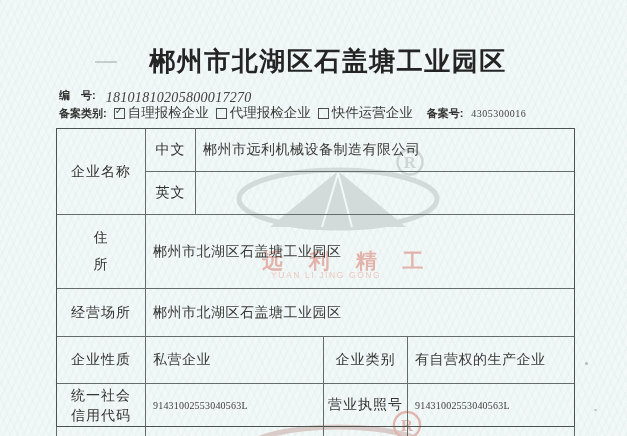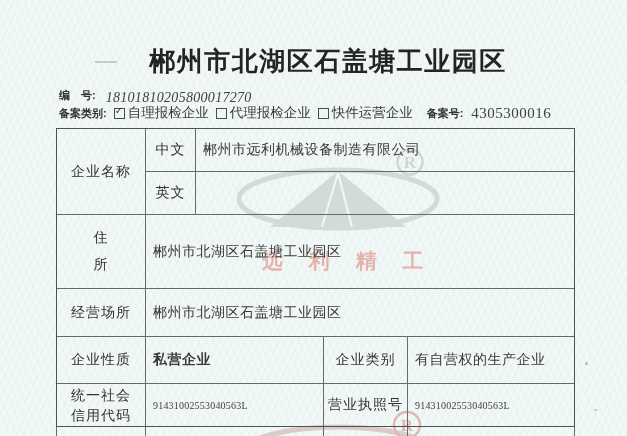--- a/index.html
+++ b/index.html
@@ -54,21 +54,21 @@
   .checkbox {
     position: relative; display: inline-block;
     width: 9px; height: 9px; margin-right: 3px;
     border: 1px solid #4c4c4a; background: transparent;
   }
   .checkbox .check {
     position: absolute; left: 0px; top: -3px;
     font-size: 10px; line-height: 10px; color: #3a3a38;
   }
   .recno-label { margin-left: 14px; }
-  .recno-value { font-size: 15px; margin-left: 8px; letter-spacing: 0.5px; }
+  .recno-value { font-size: 10px; margin-left: 8px; letter-spacing: 0.5px; }
   
   .grid {
     position: absolute; left: 56px; top: 128px; z-index: 2;
     width: 519px; height: 299px; box-sizing: border-box;
     display: grid;
     grid-template-columns: 89px 50px 128px 84px 1fr;
     grid-template-rows: 43px 43px 74px 48px 47px 1fr;
     border: 1.2px solid #4c524f;
     font-size: 14px;
   }
@@ -83,21 +83,21 @@
   .cell-name      { grid-area: 1 / 1 / 3 / 2; }
   .cell-cn-lab    { grid-area: 1 / 2 / 2 / 3; }
   .cell-cn-val    { grid-area: 1 / 3 / 2 / 6; }
   .cell-en-lab    { grid-area: 2 / 2 / 3 / 3; }
   .cell-en-val    { grid-area: 2 / 3 / 3 / 6; }
   .cell-addr-lab  { grid-area: 3 / 1 / 4 / 2; }
   .cell-addr-val  { grid-area: 3 / 2 / 4 / 6; }
   .cell-prem-lab  { grid-area: 4 / 1 / 5 / 2; }
   .cell-prem-val  { grid-area: 4 / 2 / 5 / 6; }
   .cell-nat-lab   { grid-area: 5 / 1 / 6 / 2; }
-  .cell-nat-val   { grid-area: 5 / 2 / 6 / 4; font-weight: bold; }
+  .cell-nat-val   { grid-area: 5 / 2 / 6 / 4; }
   .cell-cat-lab   { grid-area: 5 / 4 / 6 / 5; }
   .cell-cat-val   { grid-area: 5 / 5 / 6 / 6; }
   .cell-code-lab  { grid-area: 6 / 1 / 7 / 2; }
   .cell-code-val  { grid-area: 6 / 2 / 7 / 4; }
   .cell-lic-lab   { grid-area: 6 / 4 / 7 / 5; }
   .cell-lic-val   { grid-area: 6 / 5 / 7 / 6; }
   .num-val { font-family: "Liberation Serif", serif; font-size: 10px; letter-spacing: 0.2px; color: #41413f; }
   .stub { position: absolute; top: 427px; width: 1px; height: 9px; background: #666c69; z-index: 2; }
   .artifact { position: absolute; left: 95px; top: 61px; width: 22px; height: 2px; background: rgba(120,130,128,0.35); z-index: 2; }
   .speck1 { position: absolute; left: 585px; top: 362px; width: 3px; height: 3px; border-radius: 50%; background: rgba(110,120,118,0.45); z-index: 2; }
@@ -123,20 +123,21 @@
 
     <g>
       <ellipse cx="338" cy="456" rx="99" ry="29" fill="none" stroke="#d9ccc8" stroke-width="5"></ellipse>
     </g>
     <g>
       <circle cx="407" cy="425" r="13" fill="none" stroke="#e0b7b0" stroke-width="2.4"></circle>
       <text x="407" y="431" text-anchor="middle" font-size="17" font-weight="bold" fill="#e0b7b0" font-family="Liberation Serif, serif">R</text>
     </g>
   </svg>
   <div class="wm-text-cn">远 利 精 工</div>
+  <div class="wm-text-en">YUAN LI JING GONG</div>
 
   <div class="artifact"></div>
   <div class="speck1"></div>
   <div class="speck2"></div>
 
   <h1 class="title ink">郴州市北湖区石盖塘工业园区</h1>
 
   <div class="hdr-line1 ink">
     <span class="hdr-label">编　号:</span>
     <span class="num serial-value">18101810205800017270</span>

